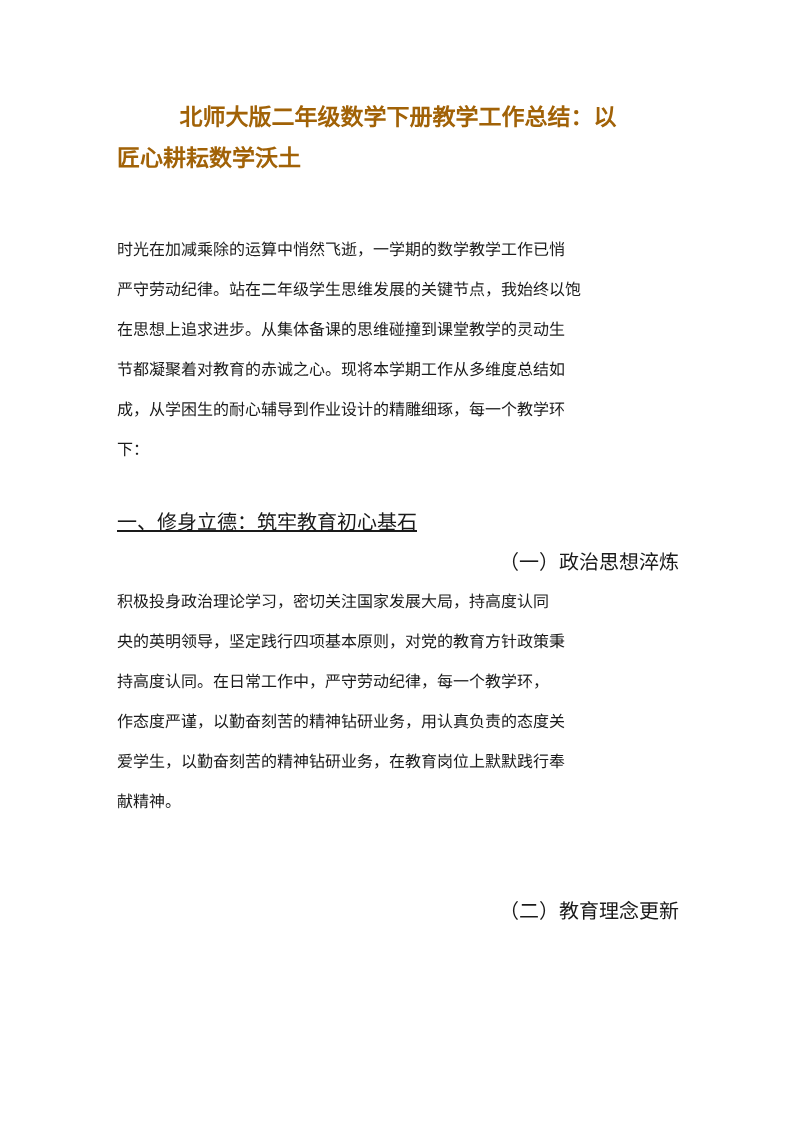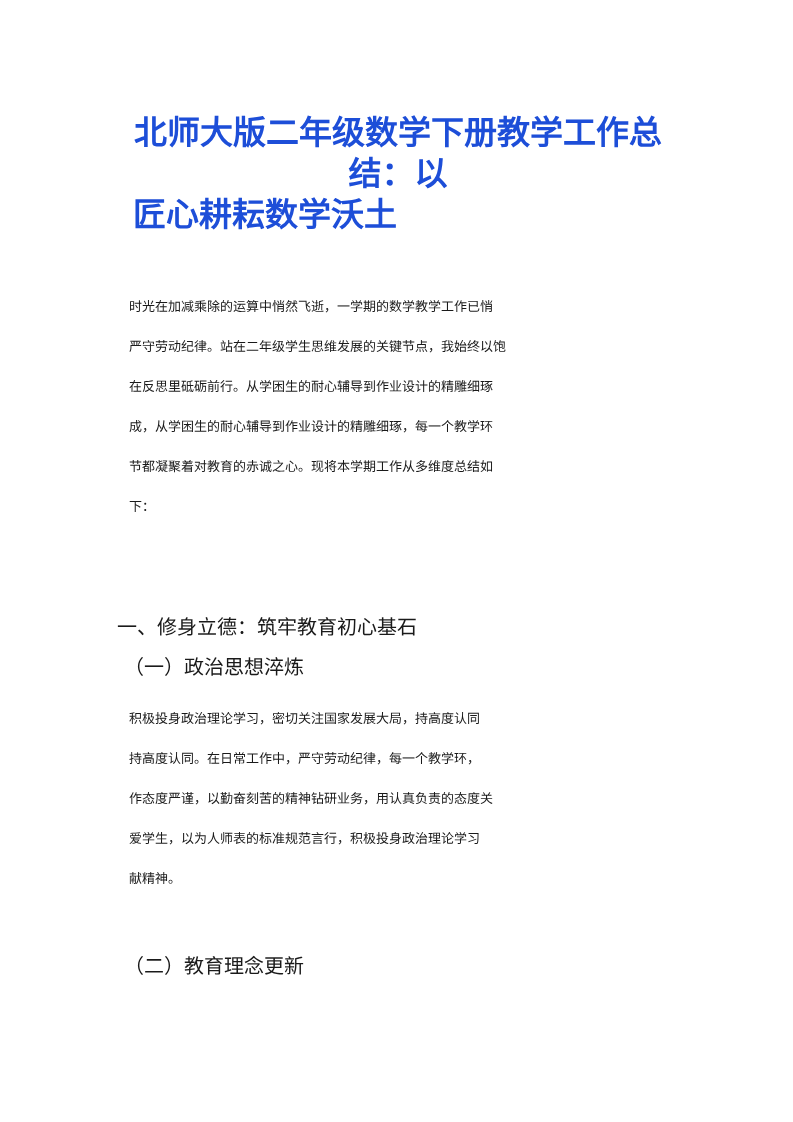--- a/index.html
+++ b/index.html
@@ -27,45 +27,45 @@
   
   .content {
     position: absolute;
     left: 117px;
     top: 0;
     width: 562px;
   }
 
   
   .doc-title {
-    margin: 16px;
+    margin: 0;
     padding: 0;
     padding-top: 96px;
     font-family: "DejaVu Serif", "Liberation Serif", serif;
     font-weight: bold;
-    font-size: 33px;
+    font-size: 23px;
     line-height: 41px;
     text-align: center;
     letter-spacing: 0px;
-    color: #1d4ed8;
+    color: #a16207;
   }
 
   .doc-title .tline {
     display: block;
   }
 
   .doc-title .tline-2 {
     text-align: left;
   }
 
   
   .para {
-    margin: 12px;
+    margin: 0;
     padding: 0;
-    font-size: 13px;
+    font-size: 16px;
     line-height: 40px;
     text-align: justify;
     text-justify: inter-ideograph;
     color: #1a1a1a;
     word-break: break-all;
   }
 
   .para .bline {
     display: block;
     white-space: pre;
@@ -88,59 +88,62 @@
 
   .heading-2 {
     margin: 0;
     padding: 0;
     font-size: 20px;
     line-height: 40px;
     font-weight: normal;
     color: #1a1a1a;
     padding-left: 7px;
     white-space: pre;
+    text-align: right;
   }
 
   #section-one-heading {
-    margin-top: 80px;
+    margin-top: 32px;
+    text-decoration: underline;
   }
 
   #subsection-two-heading {
-    margin-top: 47px;
+    margin-top: 69px;
     font-family: Liberation Serif, serif;
   }
 </style>
 </head>
 <body>
 
 <div class="page">
   <div class="content">
 
     <h1 class="doc-title">
       <span class="tline tline-1">北师大版二年级数学下册教学工作总结：以</span>
       <span class="tline tline-2">匠心耕耘数学沃土</span>
     </h1>
 
     <p class="para" id="intro-block">
       <span class="bline">时光在加减乘除的运算中悄然飞逝，一学期的数学教学工作已悄</span>
       <span class="bline">严守劳动纪律。站在二年级学生思维发展的关键节点，我始终以饱</span>
-      <span class="bline">在反思里砥砺前行。从学困生的耐心辅导到作业设计的精雕细琢</span>
+      <span class="bline">在思想上追求进步。从集体备课的思维碰撞到课堂教学的灵动生</span>
+      <span class="bline">节都凝聚着对教育的赤诚之心。现将本学期工作从多维度总结如</span>
       <span class="bline">成，从学困生的耐心辅导到作业设计的精雕细琢，每一个教学环</span>
-      <span class="bline">节都凝聚着对教育的赤诚之心。现将本学期工作从多维度总结如</span>
       <span class="bline">下：</span>
     </p>
 
     <h2 class="heading-1" id="section-one-heading">一、修身立德：筑牢教育初心基石</h2>
 
     <h3 class="heading-2">（一）政治思想淬炼</h3>
 
     <p class="para">
       <span class="bline">积极投身政治理论学习，密切关注国家发展大局，持高度认同</span>
+      <span class="bline">央的英明领导，坚定践行四项基本原则，对党的教育方针政策秉</span>
       <span class="bline">持高度认同。在日常工作中，严守劳动纪律，每一个教学环，</span>
       <span class="bline">作态度严谨，以勤奋刻苦的精神钻研业务，用认真负责的态度关</span>
-      <span class="bline">爱学生，以为人师表的标准规范言行，积极投身政治理论学习</span>
+      <span class="bline">爱学生，以勤奋刻苦的精神钻研业务，在教育岗位上默默践行奉</span>
       <span class="bline">献精神。</span>
     </p>
 
     <h3 class="heading-2" id="subsection-two-heading">（二）教育理念更新</h3>
 
   </div>
 </div>
 
 </body></html>

